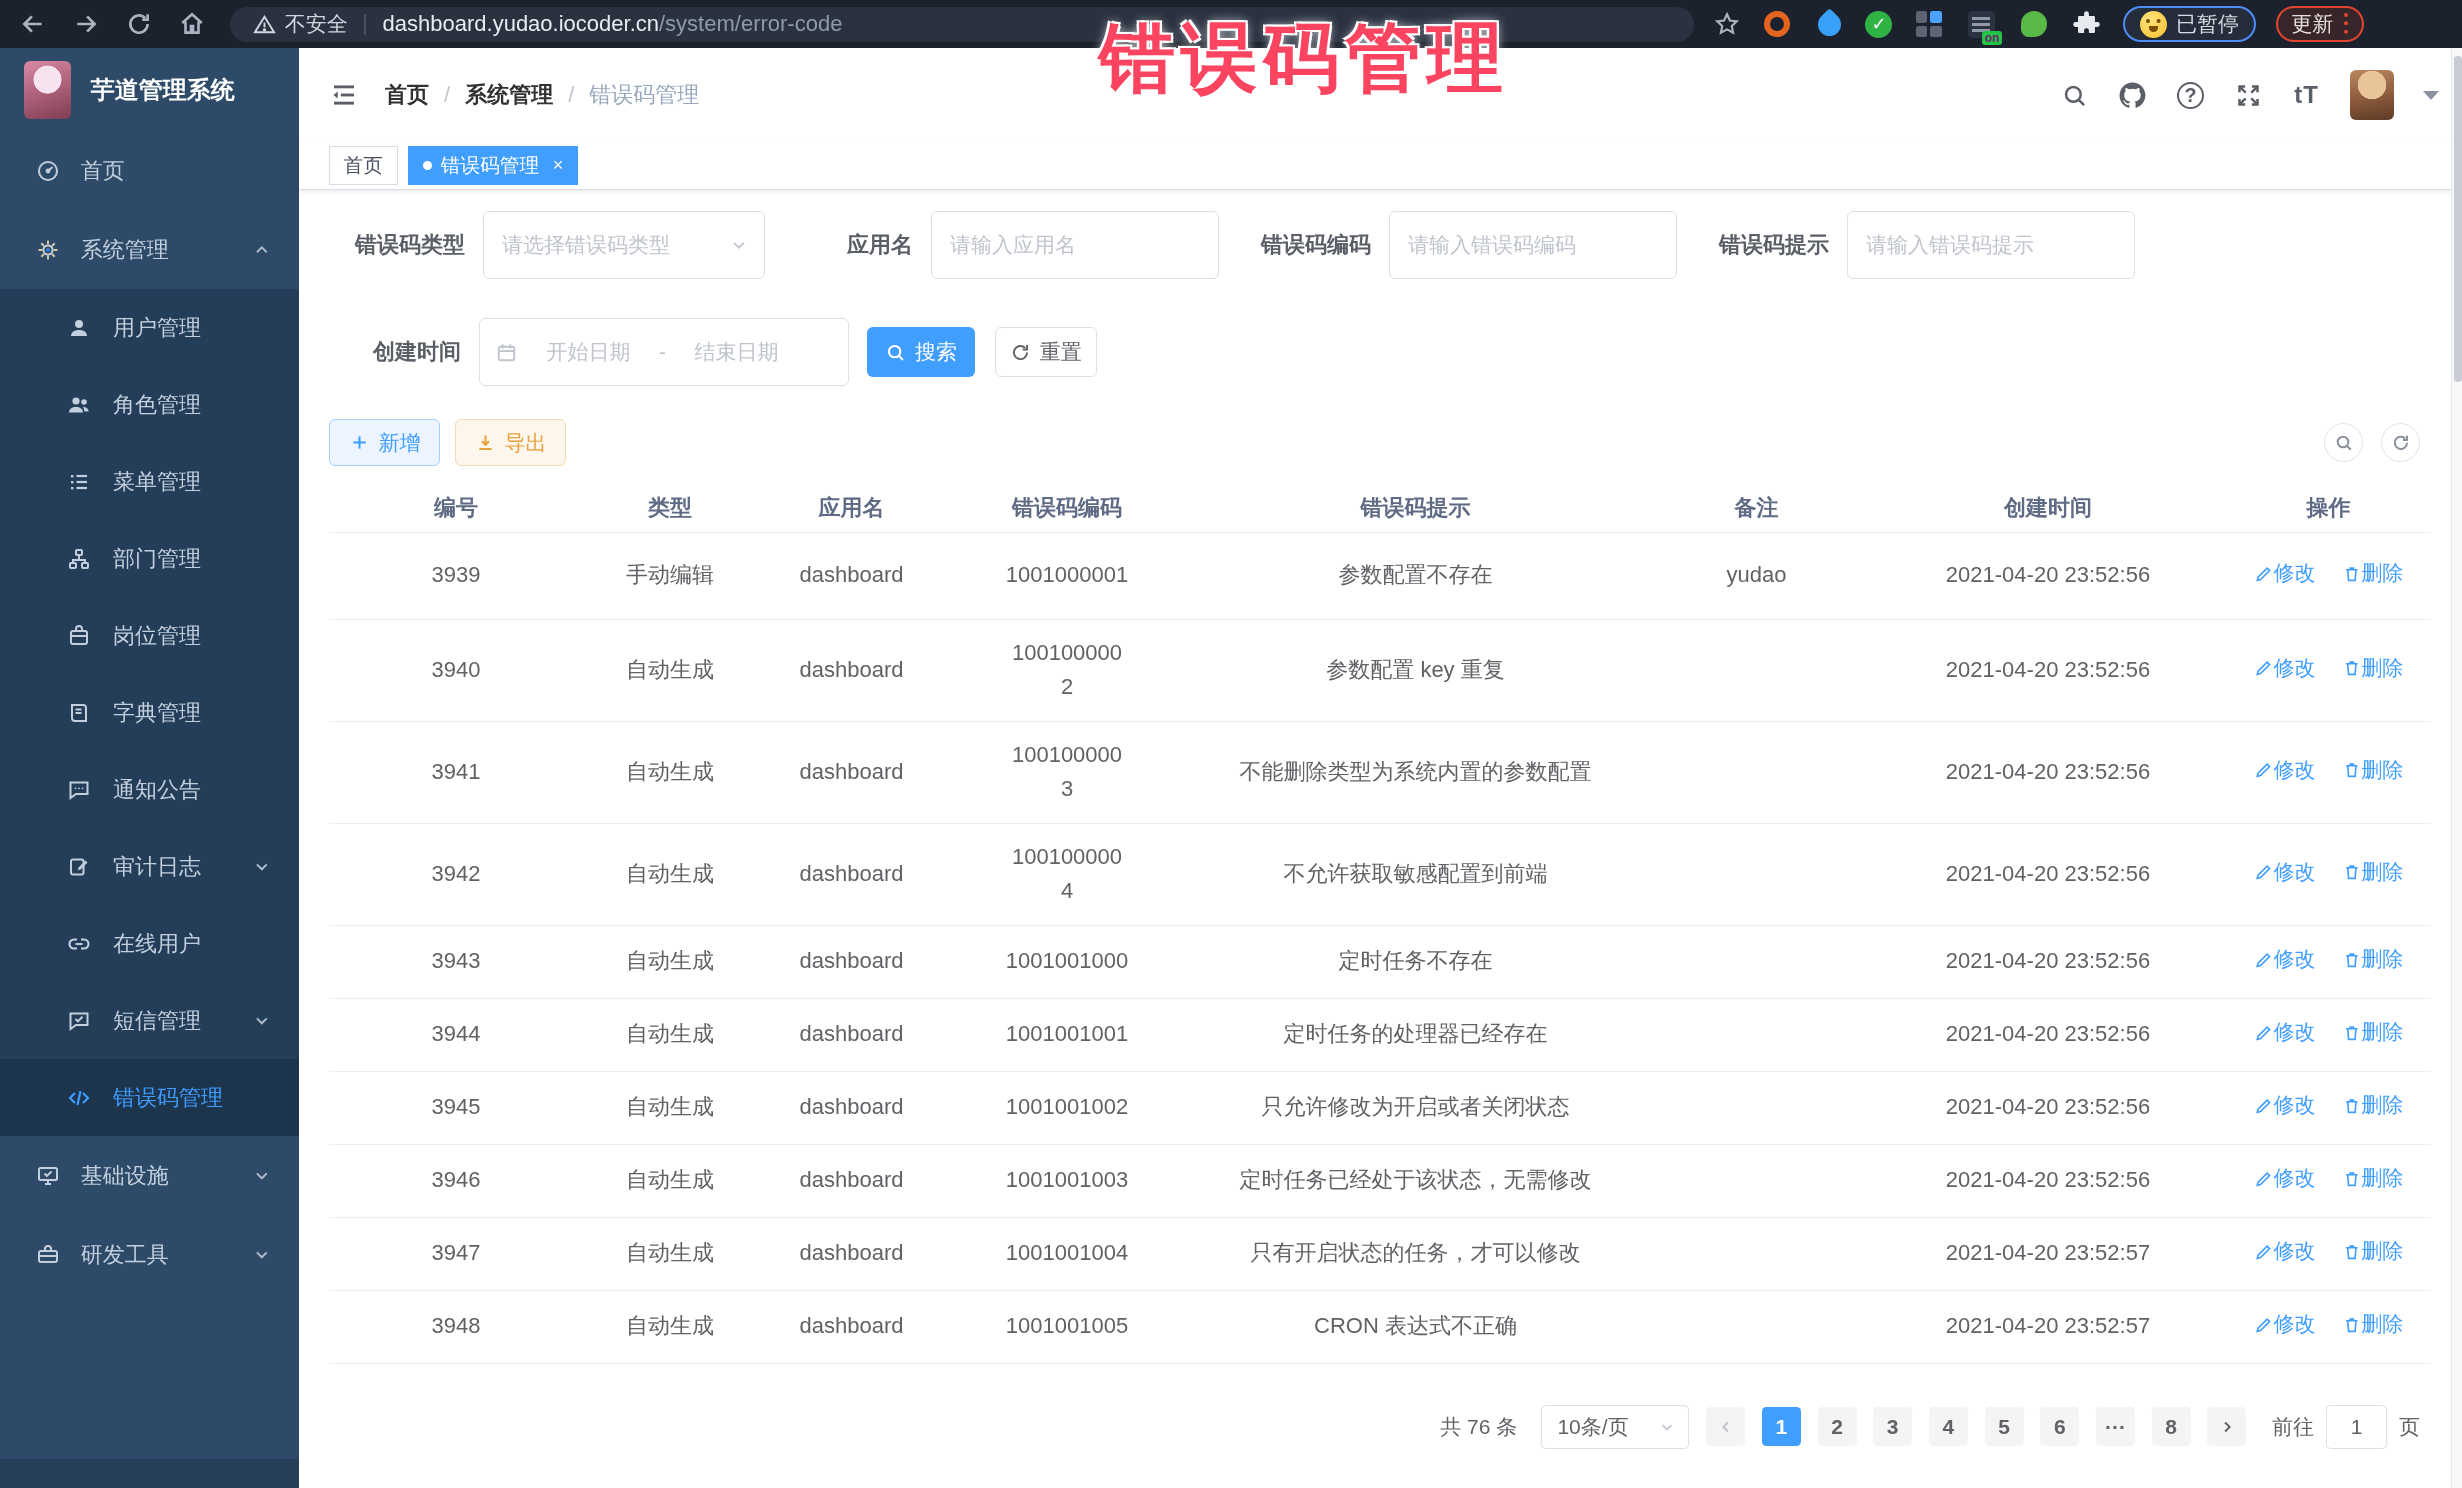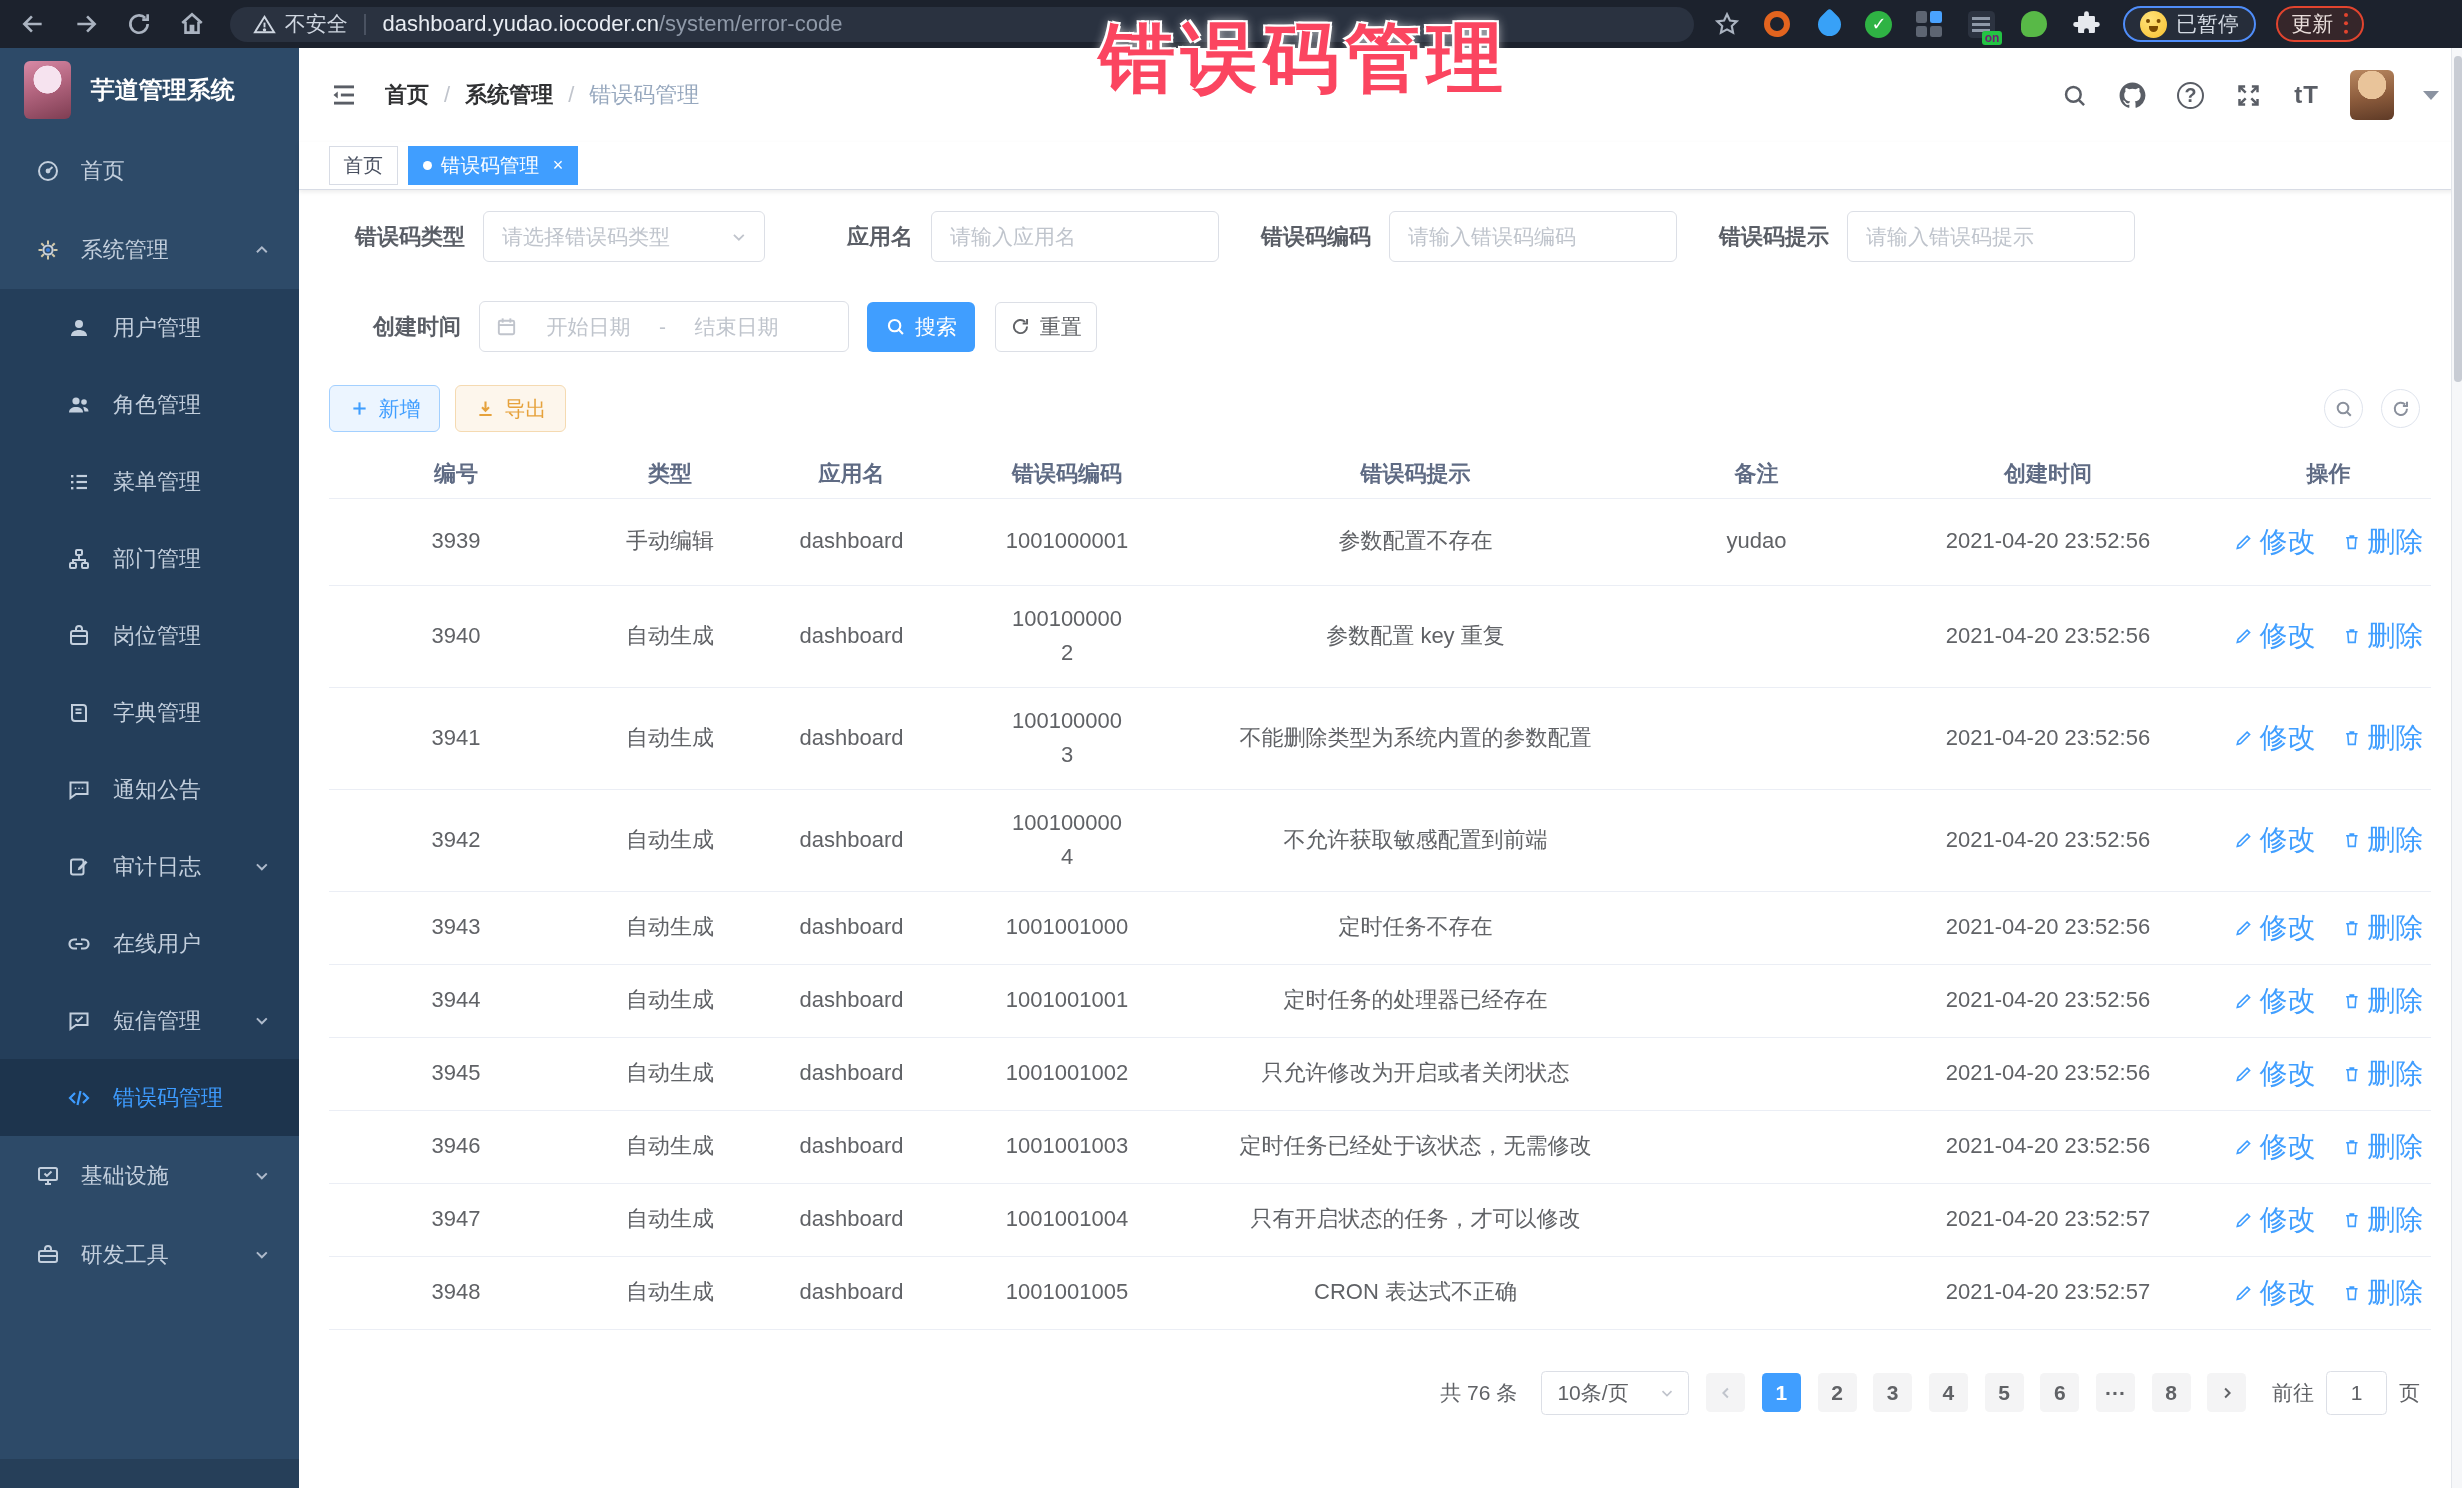--- a/index.html
+++ b/index.html
@@ -94,21 +94,21 @@
   .tag-dot { width:9px; height:9px; border-radius:50%; background:#fff; }
   .tag-close { font-size:18px; margin-left:4.5px; }
 
   .content { padding:0 30px; }
 
   
   .filter-row { display:flex; align-items:center; margin-left:26px; }
   .filter-row.r1 { margin-top:21px; } .filter-row.r2 { margin-top:39px; }
   .filter-item { display:flex; align-items:center; margin-right:42px; }
   .f-label { min-width:106px; text-align:right; margin-right:18px; font-size:22px; color:#5a5e66; font-weight:600; white-space:nowrap; }
-  .box { height:51px; border:0.8px solid #dcdfe6; border-radius:6px; background:#fff; font-size:21px; color:#606266; }
+  .box { height:68px; border:0.8px solid #dcdfe6; border-radius:6px; background:#fff; font-size:21px; color:#606266; }
   input.box { padding:0 18px; width:288px; outline:none; }
   input.box::placeholder, .ph { color:#bfc4cc; }
   .select { width:282px; display:flex; align-items:center; justify-content:space-between; padding:0 15px 0 18px; cursor:pointer; }
   .select svg { width:19.7px; height:19.7px; color:#c0c4cc; }
   .daterange { width:370px; display:flex; align-items:center; padding:0 15px; gap:6px; }
   .daterange svg { width:23px; height:23px; color:#c0c4cc; flex:none; }
   .dr-input { border:none; outline:none; width:129px; font-size:21px; text-align:center; color:#1d4ed8; background:transparent; }
   .dr-input::placeholder { color:#bfc4cc; }
   .dr-sep { color:#bfc4cc; font-size:21px; }
   .btn { height:50px; border-radius:6px; display:inline-flex; align-items:center; justify-content:center; gap:9px; font-size:21px; cursor:pointer; border:0.8px solid transparent; }
@@ -123,21 +123,21 @@
   .tool-right { position:absolute; right:12px; display:flex; gap:18px; }
   .circle-btn { width:39px; height:39px; border-radius:50%; border:0.8px solid #dfe4ed; background:#fff; color:#8a909c; display:flex; align-items:center; justify-content:center; cursor:pointer; }
   .circle-btn svg { width:19.7px; height:19.7px; }
 
   
   table { margin-top:18px; width:2102px; border-collapse:collapse; table-layout:fixed; }
   th { height:48px; font-size:22px; font-weight:700; color:#5f6b84; text-align:center; border-bottom:0.8px solid #ebeef5; }
   td { font-size:22px; color:#606266; text-align:center; border-bottom:0.8px solid #ebeef5; vertical-align:middle; line-height:1.55; }
   tr.rA td { height:87px; } tr.rT td { height:102px; } tr.rN td { height:73px; }
   td.code { white-space:pre-line; }
-  .act-link { color:#409eff; text-decoration:none; display:inline-flex; align-items:center; gap:6px; font-size:28px; cursor:pointer; }
+  .act-link { color:#409eff; text-decoration:none; display:inline-flex; align-items:center; font-size:21px; cursor:pointer; }
   .act-link + .act-link { margin-left:26px; }
   .act-link svg { width:19.7px; height:19.7px; }
 
   
   .pagination { margin-top:41px; display:flex; align-items:center; justify-content:flex-end; margin-right:12px; gap:16.7px; padding-bottom:45px; }
   .pg-total { font-size:21px; color:#606266; margin-right:7.6px; }
   .pg-size { width:148px; height:44px; border:0.8px solid #dcdfe6; border-radius:4.5px; display:flex; align-items:center; justify-content:space-between; padding:0 12px 0 15px; font-size:21px; color:#606266; cursor:pointer; }
   .pg-size svg { width:18px; height:18px; color:#c0c4cc; }
   .chip { min-width:39px; height:39px; border-radius:4.5px; background:#f4f4f5; color:#606266; font-size:21px; font-weight:600; display:inline-flex; align-items:center; justify-content:center; cursor:pointer; padding:0 6px; }
   .chip.active { background:#409eff; color:#fff; }

